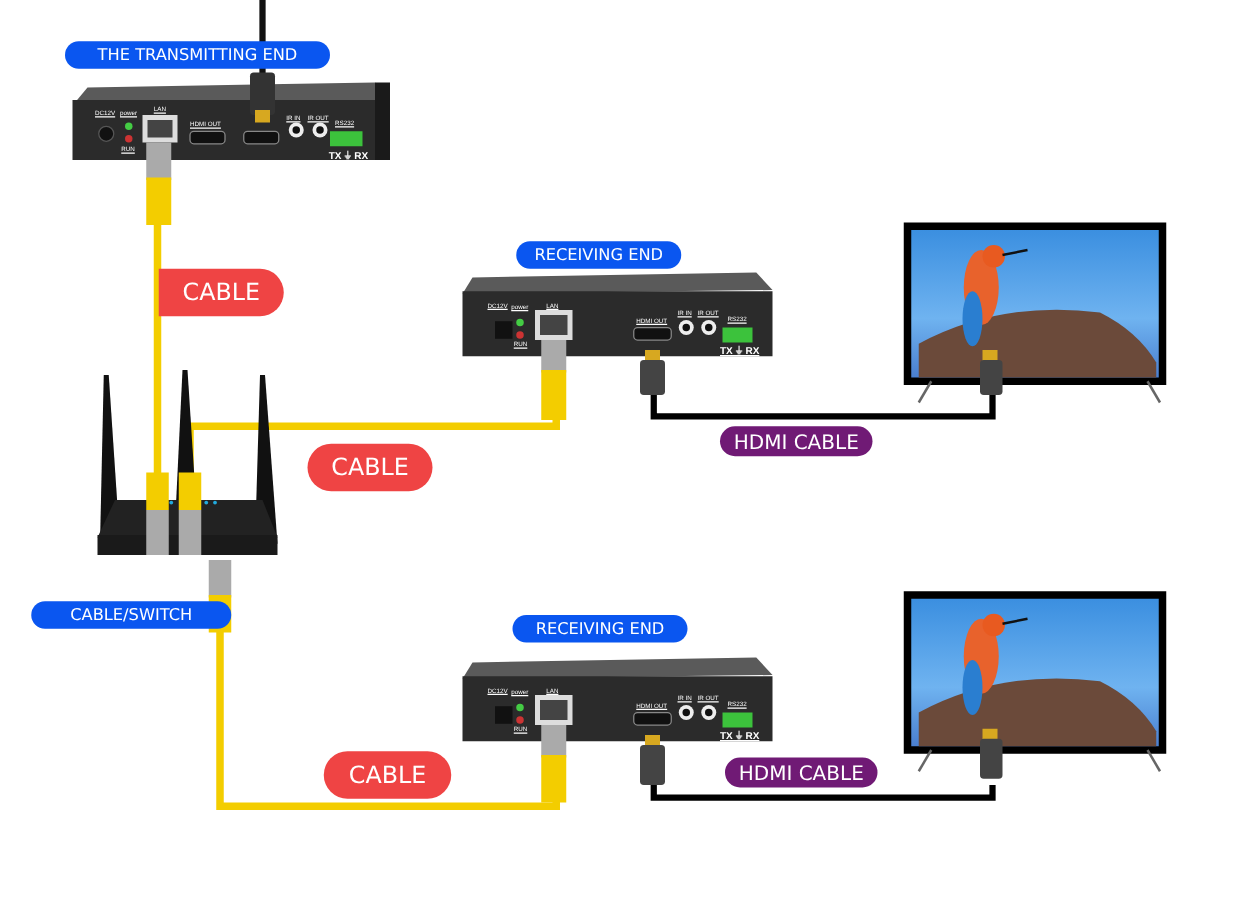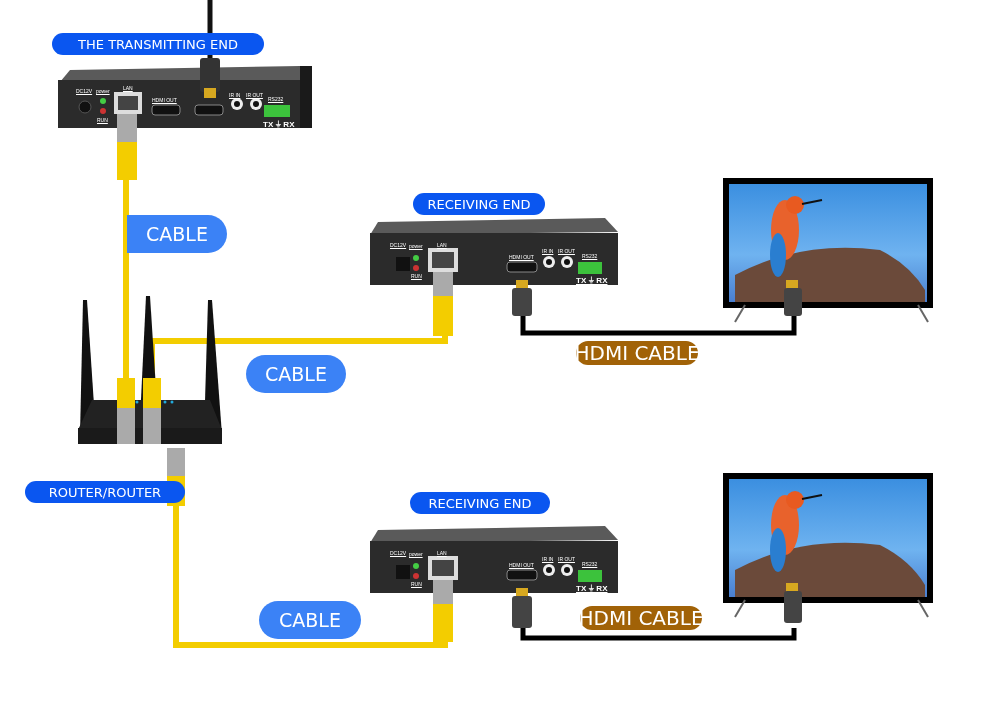--- a/index.html
+++ b/index.html
@@ -1,21 +1,21 @@
 <!DOCTYPE html>
 <html><head>
 <meta charset="utf-8">
 <style>
   html,body{margin:0;padding:0;background:#fff;}
   body{width:1000px;height:719px;position:relative;overflow:hidden;font-family:"Liberation Sans","DejaVu Sans",sans-serif;}
   .abs{position:absolute;text-decoration:underline;}
   .pill{position:absolute;color:#fff;display:flex;align-items:center;justify-content:center;white-space:nowrap;font-family:"DejaVu Sans","Liberation Sans",sans-serif;}
   .pill.blue{background:#0a56f0;border-radius:14px;height:22px;font-size:13px;text-align:right;}
-  .pill.yellow{background:#3b82f6;border-radius:20px;height:38px;font-size:19px;}
-  .pill.black{background:#a16207;border-radius:13px;height:24px;font-size:20px;}
+  .pill.yellow{background:#ef4444;border-radius:20px;height:38px;font-size:19px;}
+  .pill.black{background:#701a75;border-radius:13px;height:24px;font-size:16px;}
   svg{position:absolute;left:0;top:0;}
 </style>
 </head>
 <body>
 
 <svg width="1000" height="719" viewBox="0 0 1000 719">
 
   <line x1="210" y1="0" x2="210" y2="62" stroke="#111" stroke-width="5"></line>
 
   <path d="M126 180 L126 385" stroke="#f3cd00" stroke-width="6" fill="none"></path>
@@ -170,20 +170,20 @@
 <div class="abs" style="left:437px;top:550px;font-size:5px;color:#fff;">LAN</div>
 <div class="abs" style="left:509px;top:562px;font-size:5px;color:#fff;">HDMI OUT</div>
 <div class="abs" style="left:542px;top:556px;font-size:5px;color:#fff;">IR IN</div>
 <div class="abs" style="left:558px;top:556px;font-size:5px;color:#fff;">IR OUT</div>
 <div class="abs" style="left:582px;top:561px;font-size:5px;color:#fff;">RS232</div>
 <div class="abs" style="left:576px;top:584px;font-size:8px;color:#fff;font-weight:bold;">TX ⏚ RX</div>
 
 <div class="pill blue" style="left:52px;top:33px;width:212px;">THE TRANSMITTING END</div>
 <div class="pill blue" style="left:413px;top:193px;width:132px;">RECEIVING END</div>
 <div class="pill blue" style="left:410px;top:492px;width:140px;">RECEIVING END</div>
-<div class="pill blue" style="left:25px;top:481px;width:160px;">ROUTER/ROUTER</div>
+<div class="pill blue" style="left:25px;top:481px;width:160px;">CABLE/SWITCH</div>
 
 <div class="pill yellow" style="left:127px;top:215px;width:100px;border-radius:0 20px 20px 0;">CABLE</div>
 <div class="pill yellow" style="left:246px;top:355px;width:100px;">CABLE</div>
 <div class="pill yellow" style="left:259px;top:601px;width:102px;">CABLE</div>
 
 <div class="pill black" style="left:576px;top:341px;width:122px;">HDMI CABLE</div>
 <div class="pill black" style="left:580px;top:606px;width:122px;">HDMI CABLE</div>
 
 </body></html>

